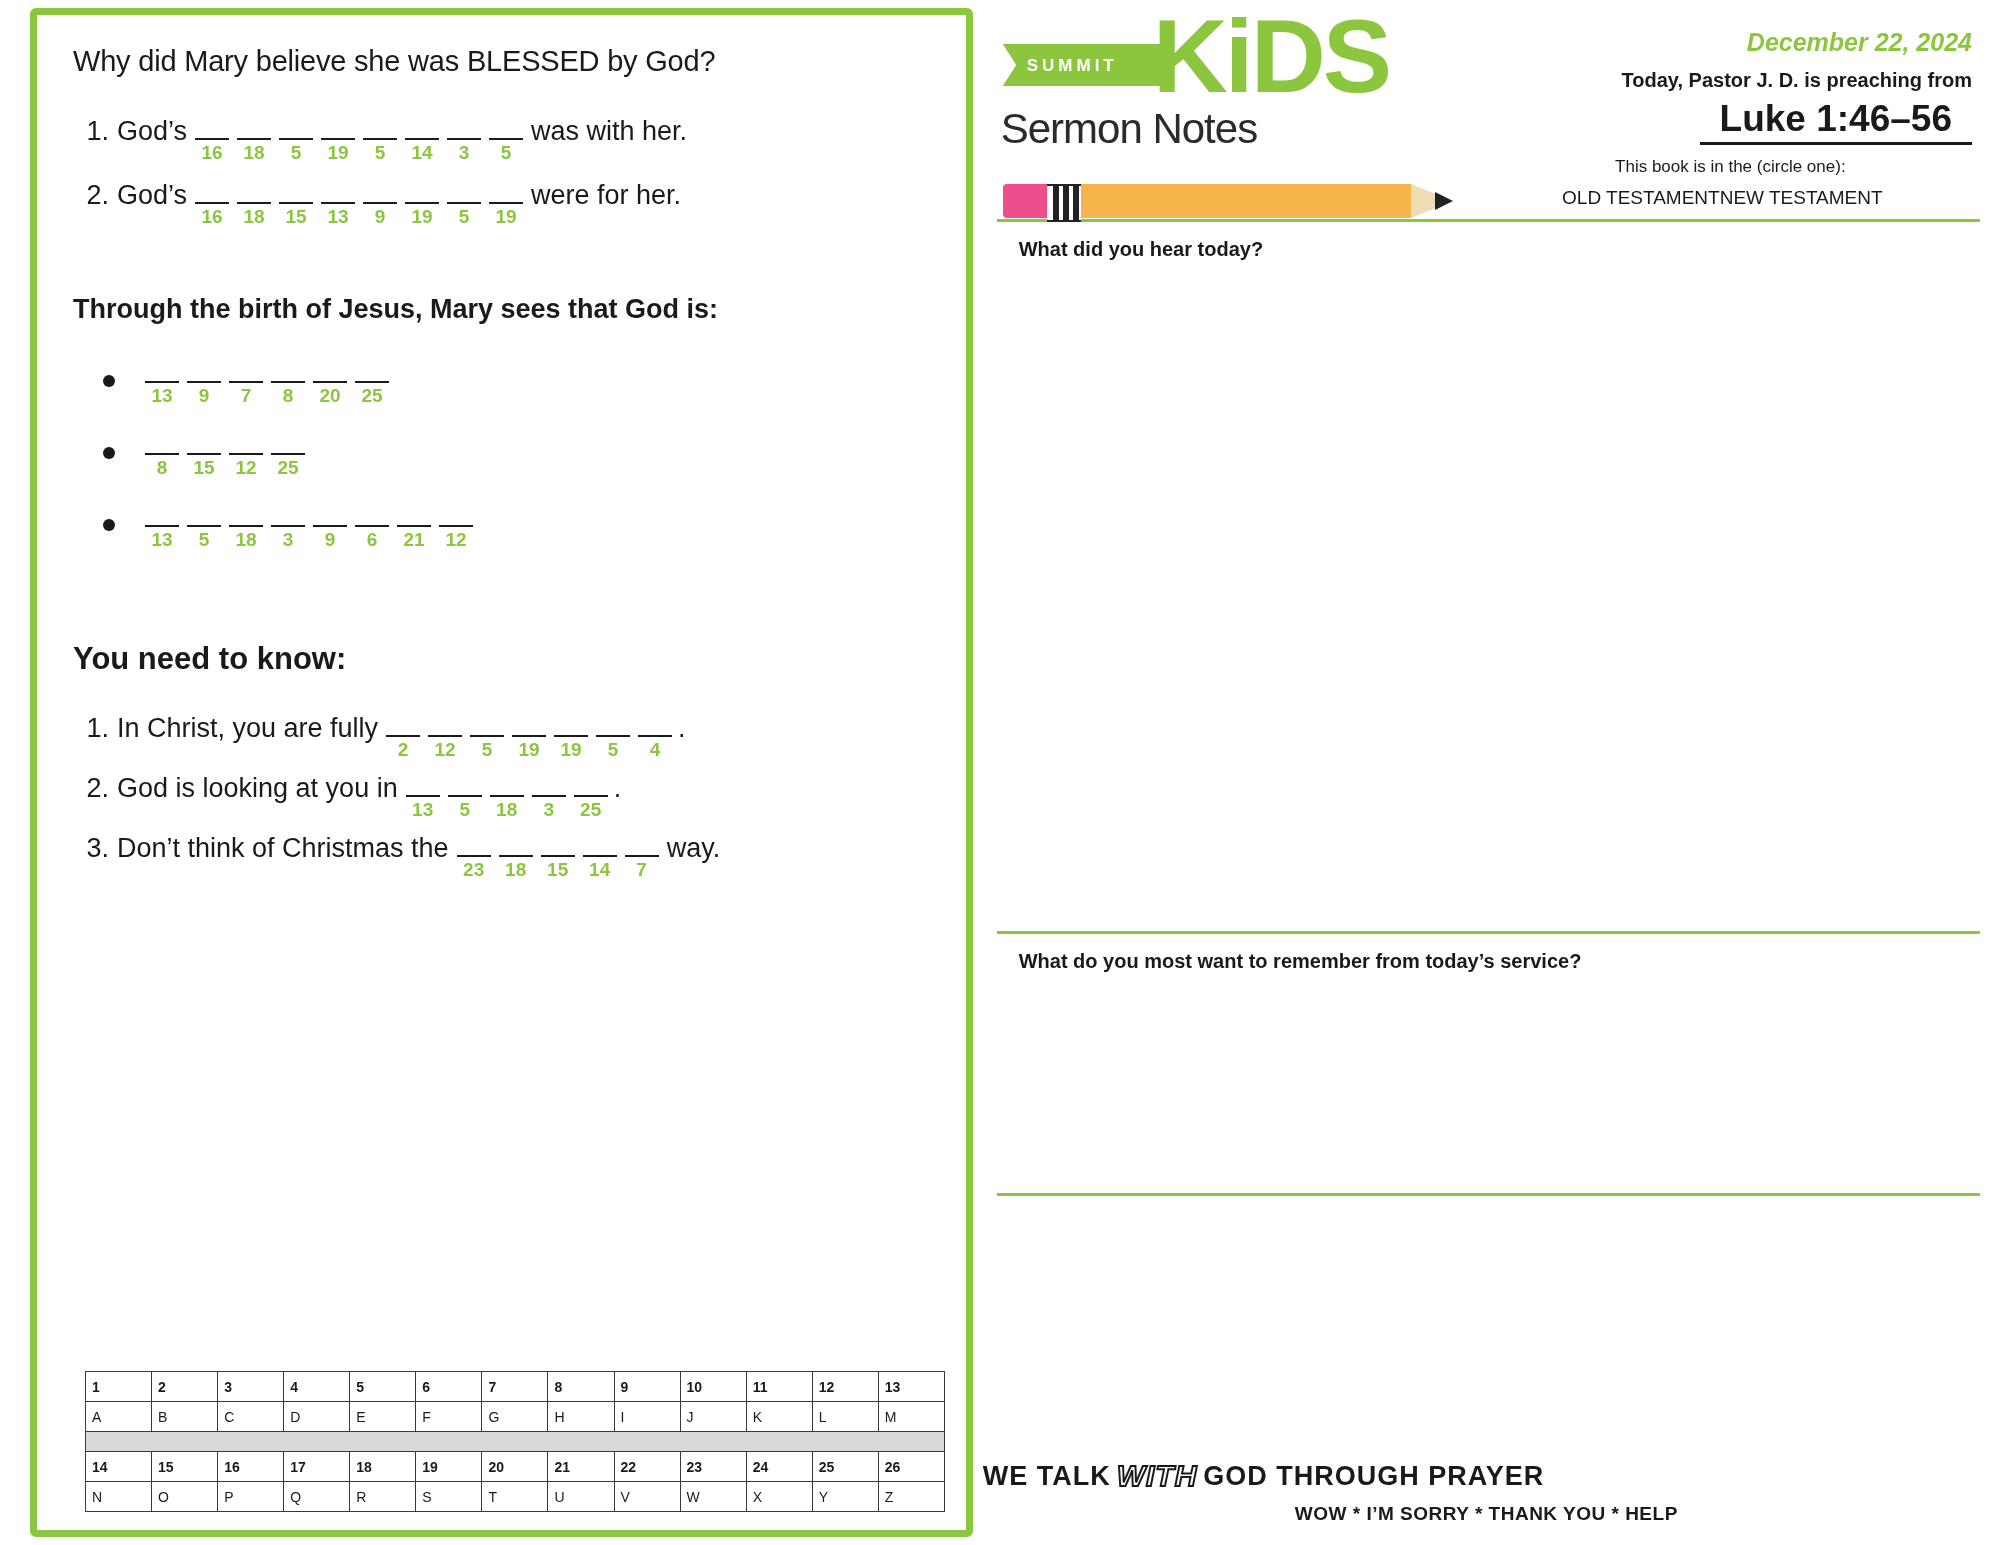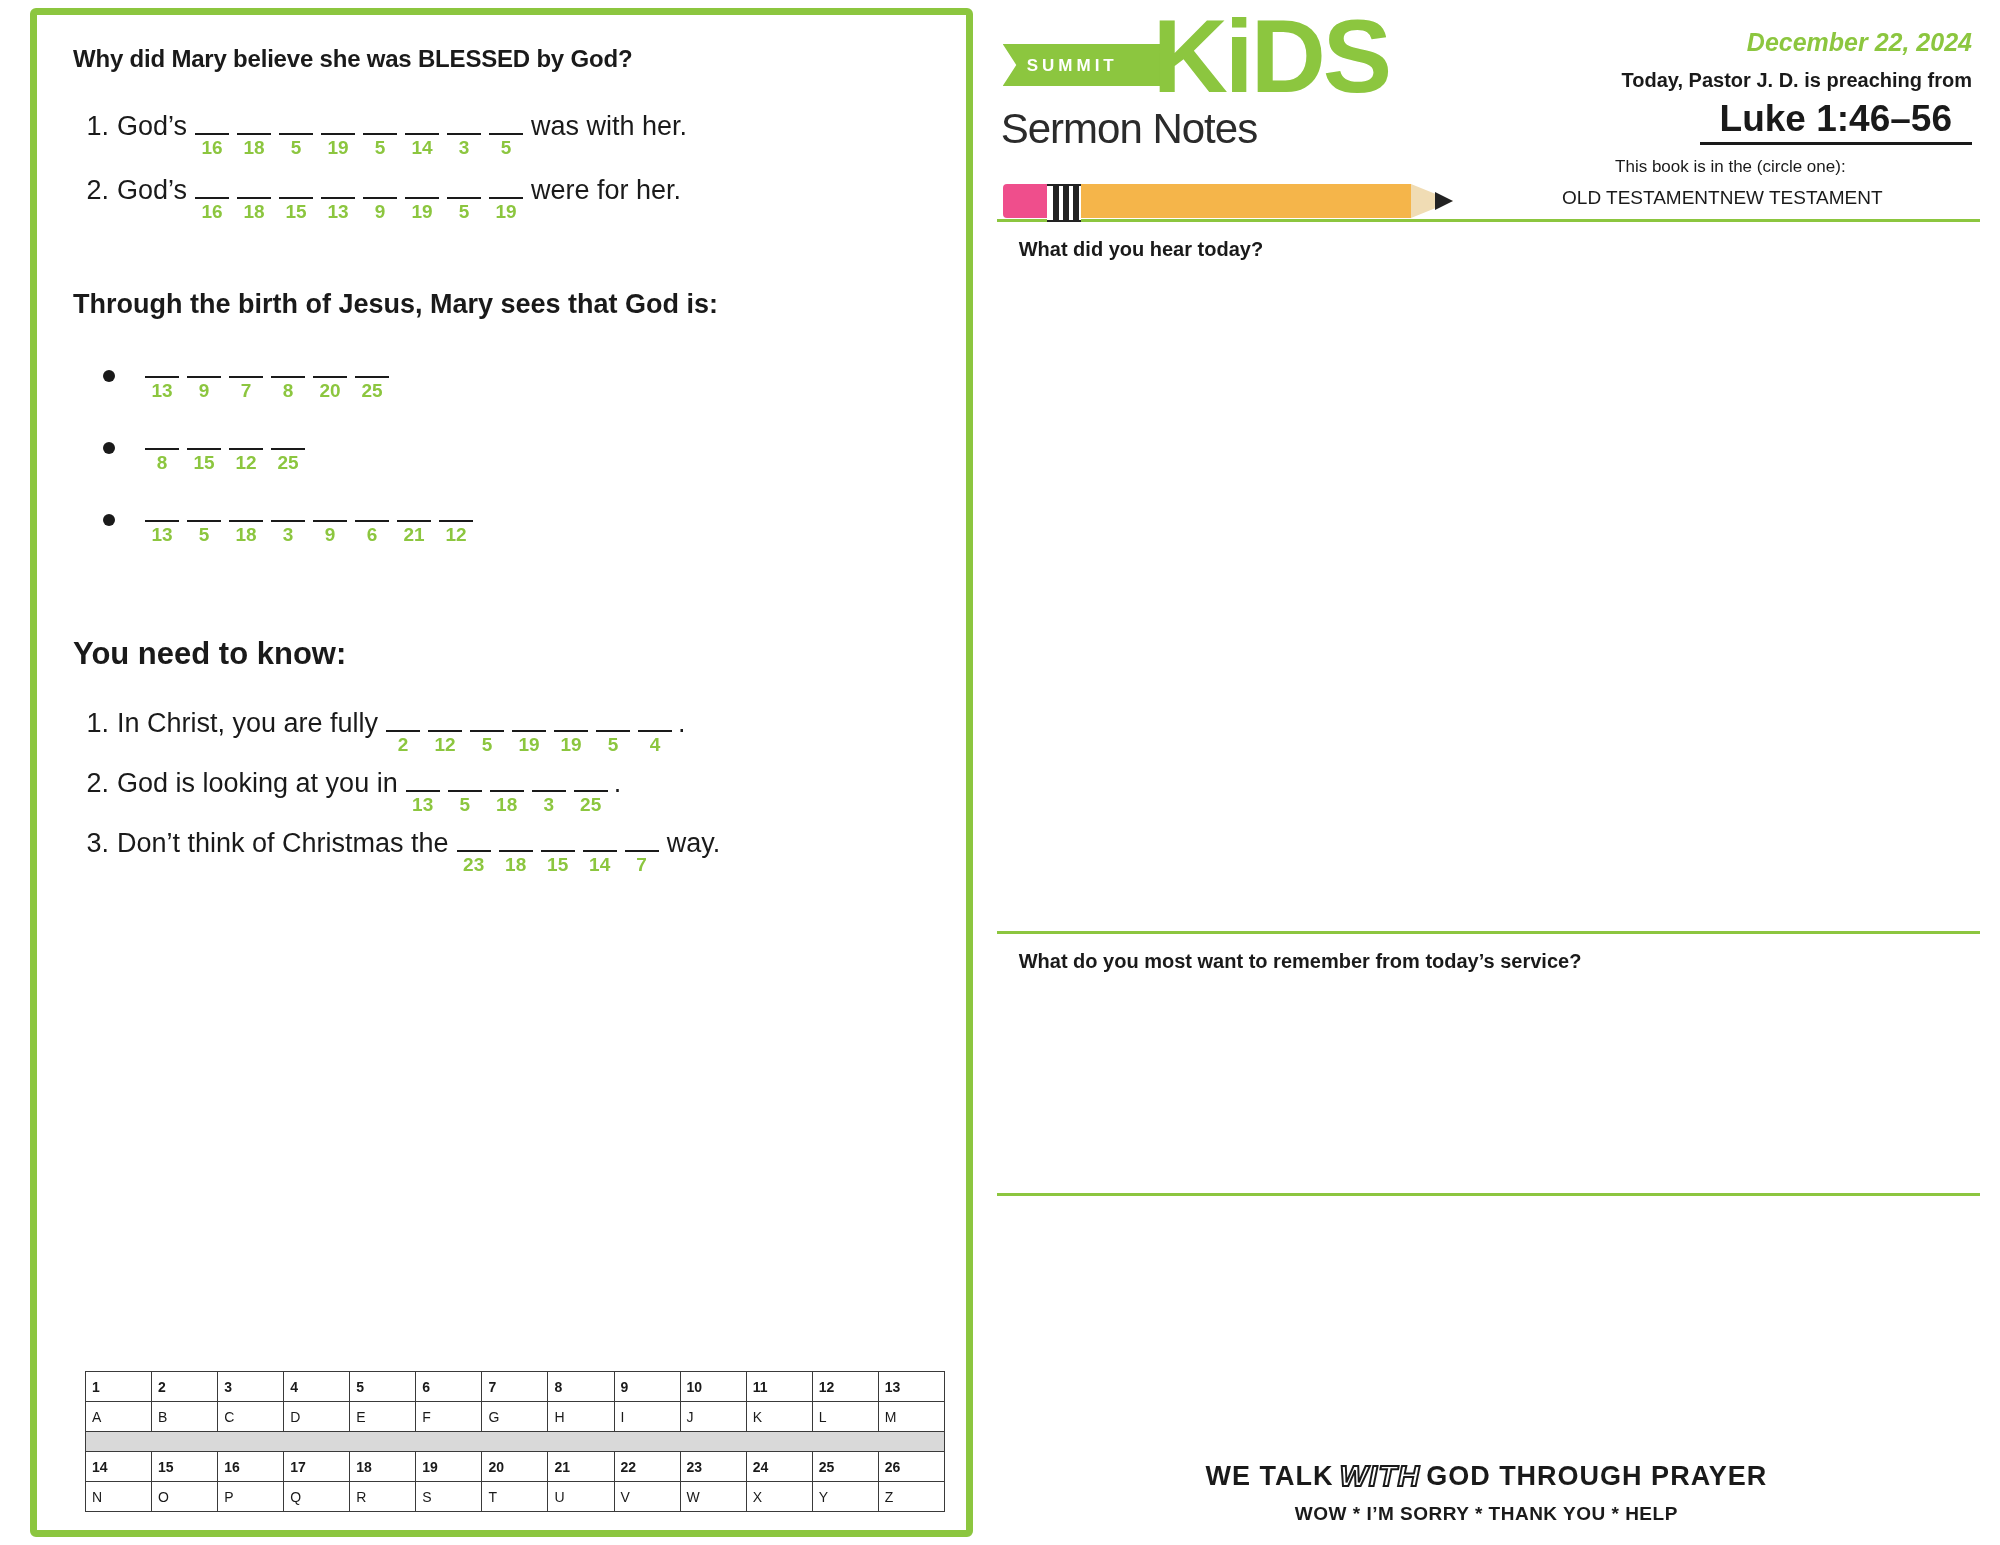--- a/index.html
+++ b/index.html
@@ -26,22 +26,22 @@
     position: relative;
     width: 945px;
     margin: 8px 0 8px 30px;
     border: 7px solid #8cc63f;
     border-radius: 6px;
     box-sizing: border-box;
     padding: 24px 30px 10px 30px;
   }
 
   .q-heading {
-    font-size: 24px;
-    font-weight: bold;
+    font-size: 29px;
+    font-weight: normal;
     letter-spacing: -0.2px;
     margin: 6px 0 0 6px;
   }
 
   .numbered-list {
     margin: 38px 0 0 0;
     padding: 0;
     list-style: none;
   }
   .numbered-item {
@@ -309,21 +309,20 @@
     left: 0;
     right: 0;
     text-align: center;
   }
   .footer-line1 {
     font-size: 27px;
     font-weight: bold;
     letter-spacing: 1px;
     color: #1a1a1a;
     display: flex;
-    justify-content: center;
     align-items: center;
     gap: 6px;
   }
   .footer-with {
     font-style: italic;
     font-weight: bold;
     font-size: 30px;
     color: #ffffff;
     -webkit-text-stroke: 2px #1a1a1a;
     letter-spacing: 1px;

